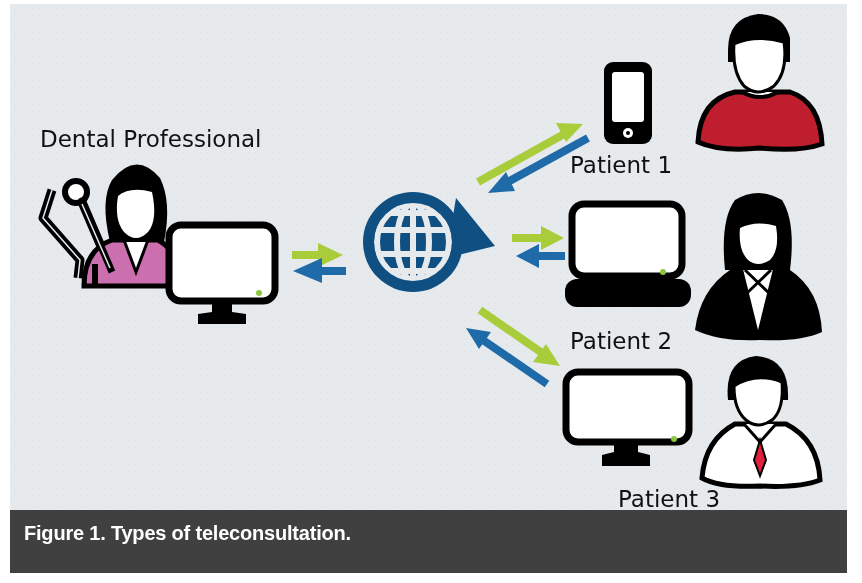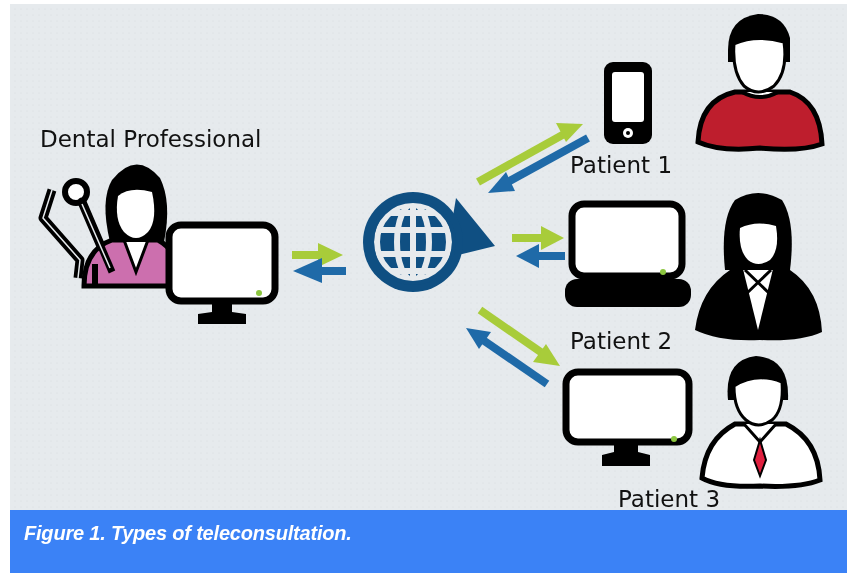--- a/index.html
+++ b/index.html
@@ -1,18 +1,18 @@
 <!DOCTYPE html>
 <html><head>
 <meta charset="utf-8">
 <style>
   html,body{margin:0;padding:0;background:#ffffff;}
   body{width:862px;height:583px;position:relative;overflow:hidden;font-family:"DejaVu Sans","Liberation Sans",sans-serif;}
   .panel{position:absolute;left:10px;top:4px;width:837px;height:506px;background:#e6eaed;}
-  .caption-bar{position:absolute;left:10px;top:510px;width:837px;height:63px;background:#3b82f6;font-style:italic;}
+  .caption-bar{position:absolute;left:10px;top:510px;width:837px;height:63px;background:#404040;}
   .caption{position:absolute;left:14px;top:12px;color:#ffffff;font-family:"Liberation Sans",sans-serif;font-weight:bold;font-size:20px;letter-spacing:-0.2px;}
   .label{position:absolute;color:#111;font-family:"DejaVu Sans","Liberation Sans",sans-serif;font-size:23px;white-space:nowrap;}
   svg.diagram{position:absolute;left:0;top:0;}
 </style>
 </head>
 <body>
 
 <div class="panel"></div>
 
 <svg class="diagram" width="862" height="583" viewBox="0 0 862 583">

